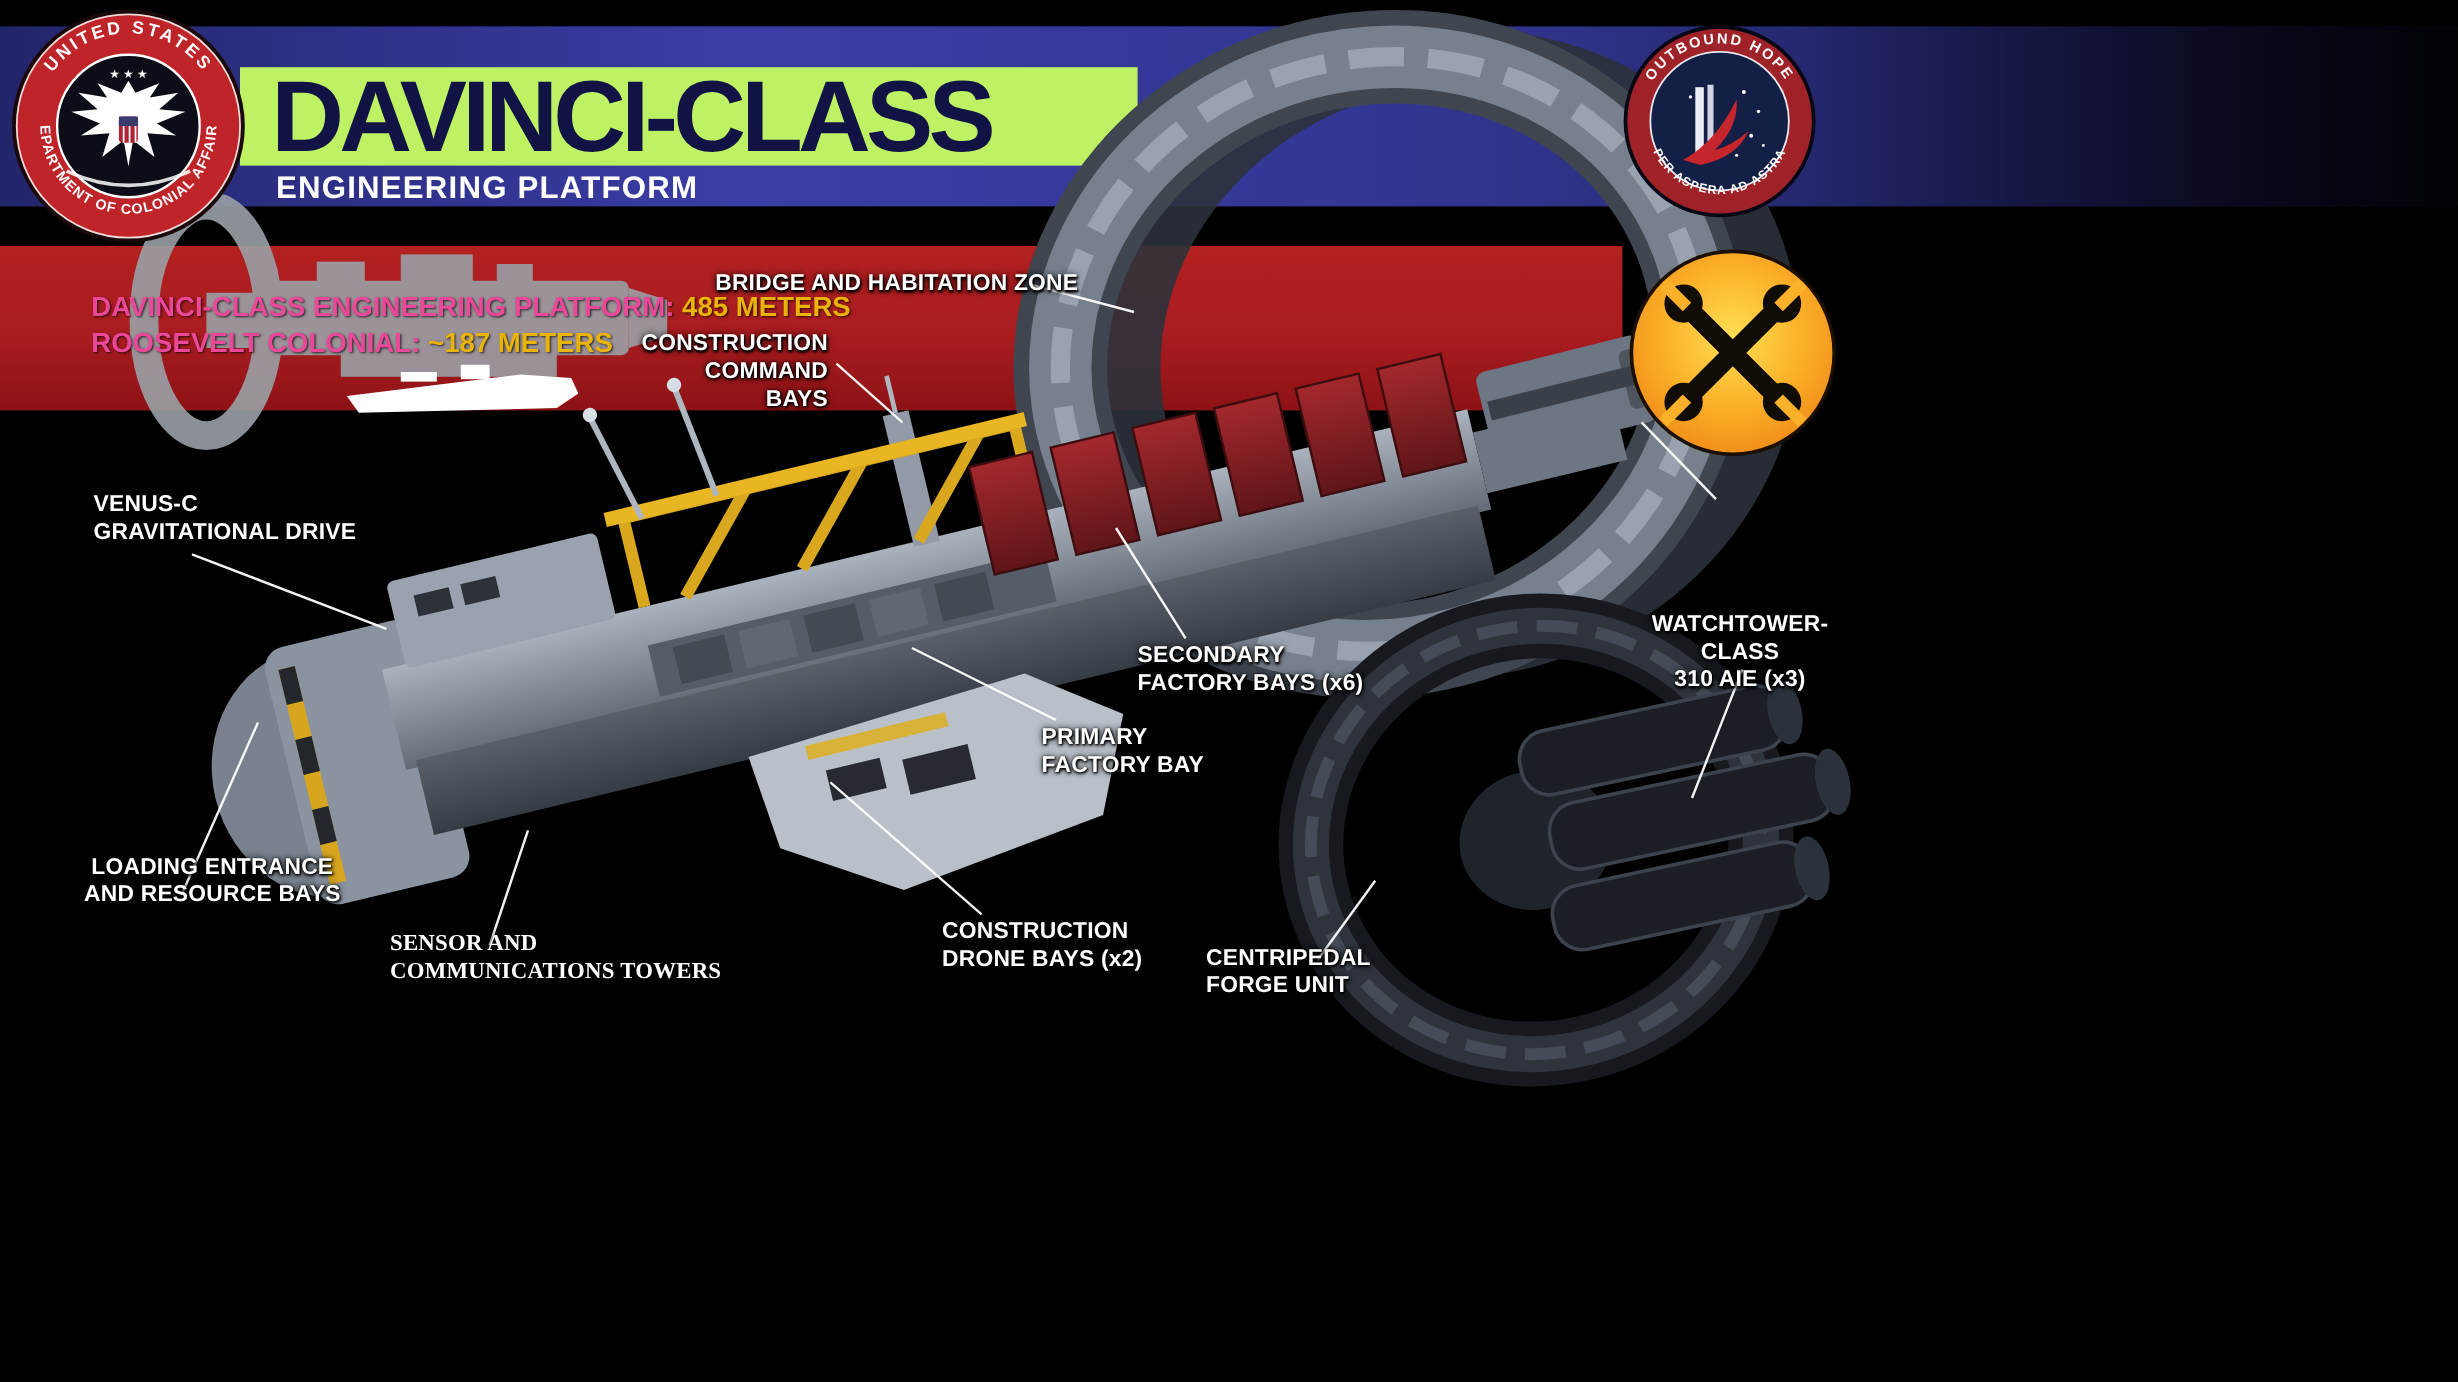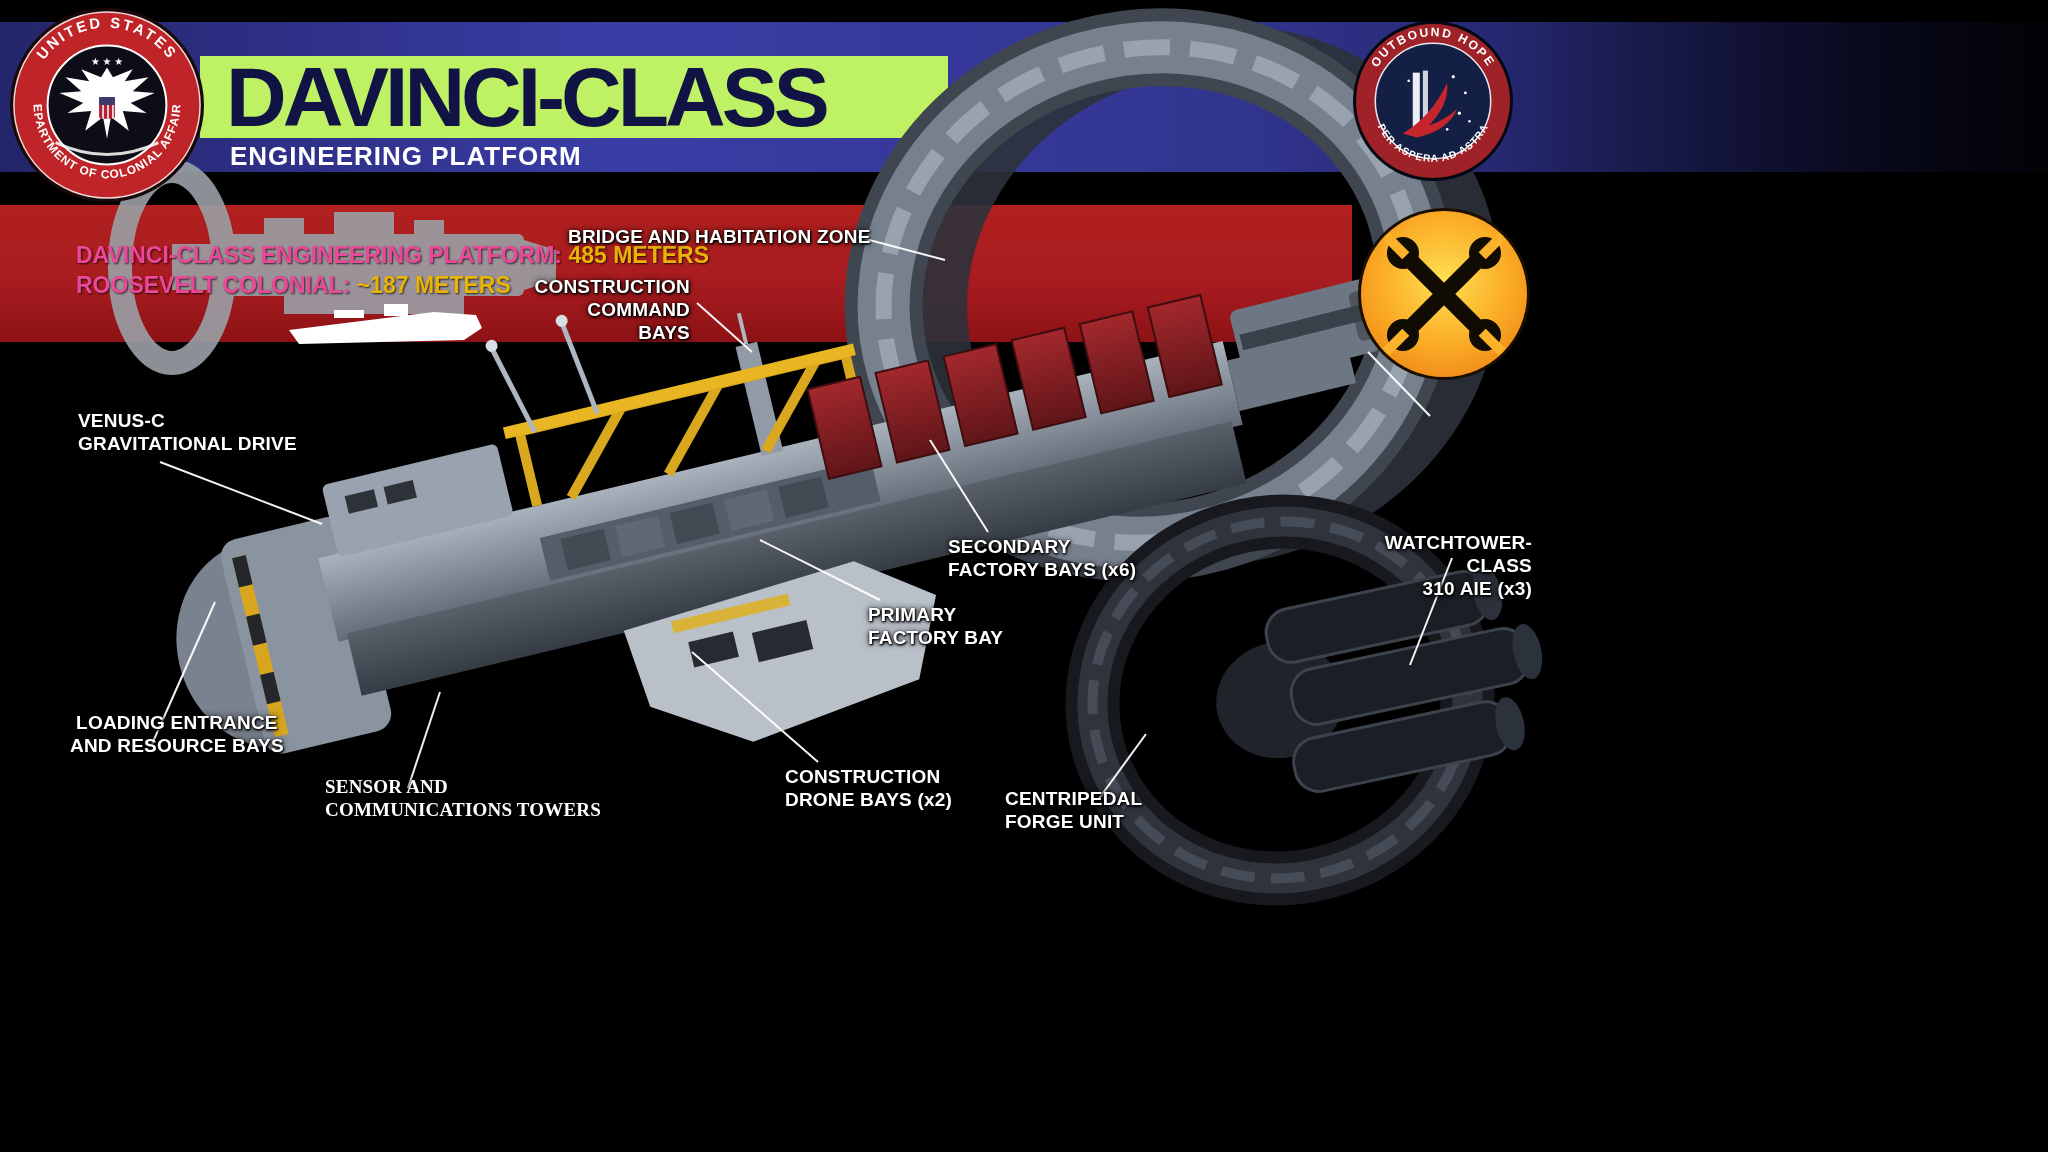--- a/index.html
+++ b/index.html
@@ -292,30 +292,30 @@
       <line x1="880" y1="600" x2="760" y2="540"></line>
       <line x1="1430" y1="416" x2="1368" y2="352"></line>
       <line x1="1452" y1="558" x2="1410" y2="665"></line>
       <line x1="152" y1="744" x2="215" y2="602"></line>
       <line x1="408" y1="788" x2="440" y2="692"></line>
       <line x1="818" y1="762" x2="692" y2="652"></line>
       <line x1="1098" y1="800" x2="1146" y2="734"></line>
     </g>
   </svg>
 
-  <div class="callout" style="left:568px;top:226px;">BRIDGE AND HABITATION ZONE</div>
+  <div class="callout" style="left:596px;top:226px;">BRIDGE AND HABITATION ZONE</div>
   <div class="callout align-right" style="left:530px;top:276px;width:160px;">CONSTRUCTION
 COMMAND BAYS</div>
   <div class="callout" style="left:78px;top:410px;">VENUS-C
 GRAVITATIONAL DRIVE</div>
   <div class="callout" style="left:948px;top:536px;">SECONDARY
 FACTORY BAYS (x6)</div>
   <div class="callout" style="left:868px;top:604px;">PRIMARY
 FACTORY BAY</div>
-  <div class="callout align-right" style="left:1368px;top:532px;width:164px;">WATCHTOWER-CLASS
+  <div class="callout align-right" style="left:1368px;top:510px;width:164px;text-align:center;">WATCHTOWER-CLASS
 310 AIE (x3)</div>
   <div class="callout" style="left:70px;top:712px;text-align:center;">LOADING ENTRANCE
 AND RESOURCE BAYS</div>
   <div class="callout" style="left:325px;top:776px;font-family:Liberation Serif, serif;">SENSOR AND
 COMMUNICATIONS TOWERS</div>
   <div class="callout" style="left:785px;top:766px;">CONSTRUCTION
 DRONE BAYS (x2)</div>
   <div class="callout" style="left:1005px;top:788px;">CENTRIPEDAL
 FORGE UNIT</div>
 

